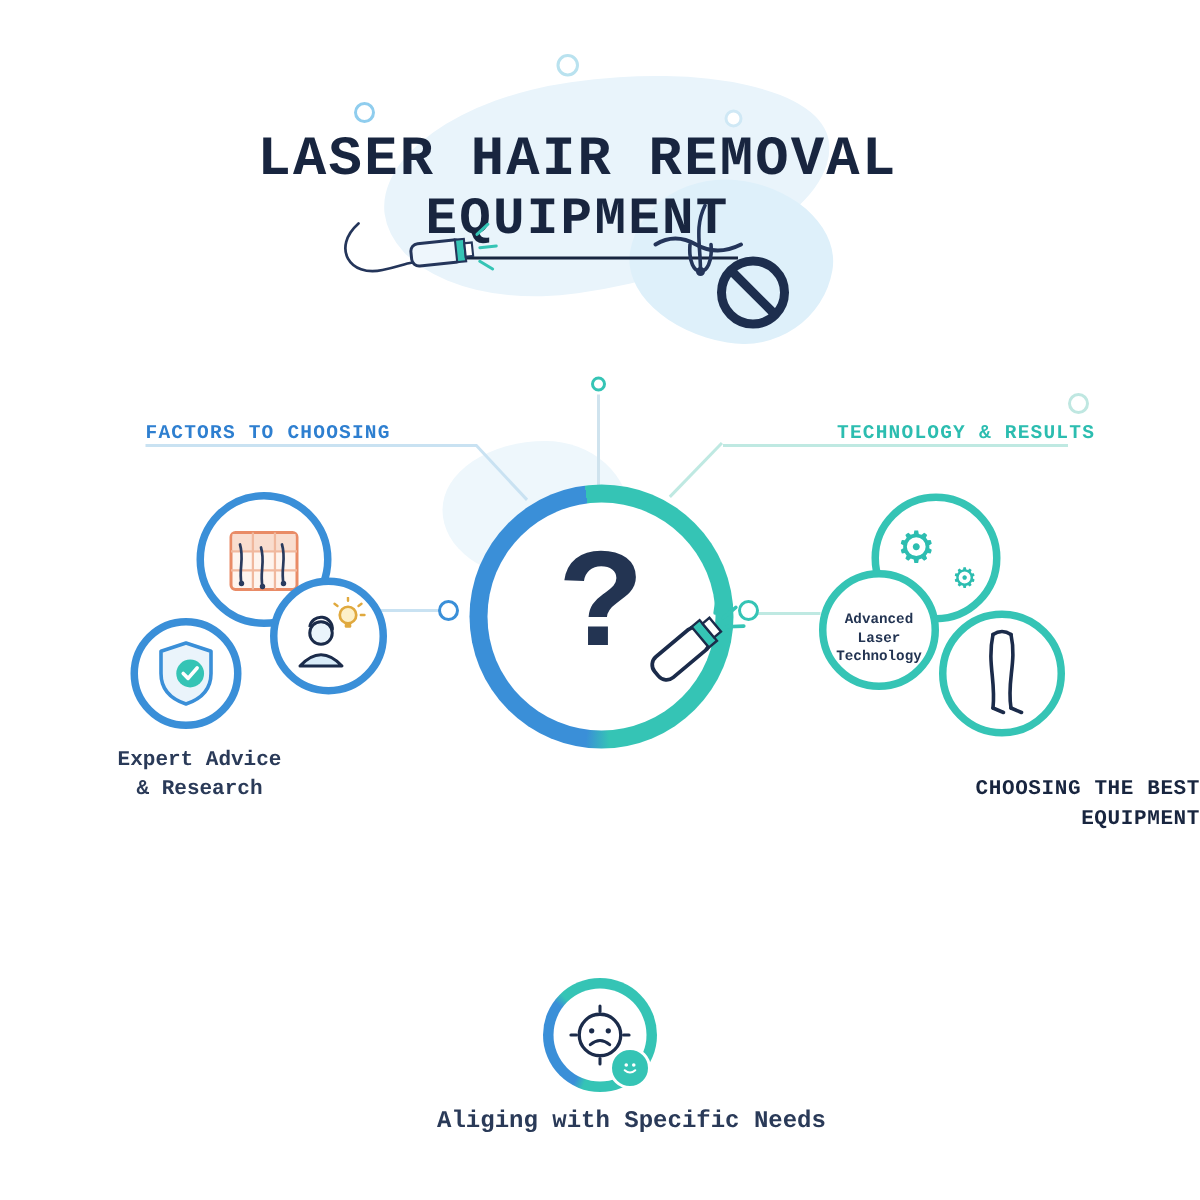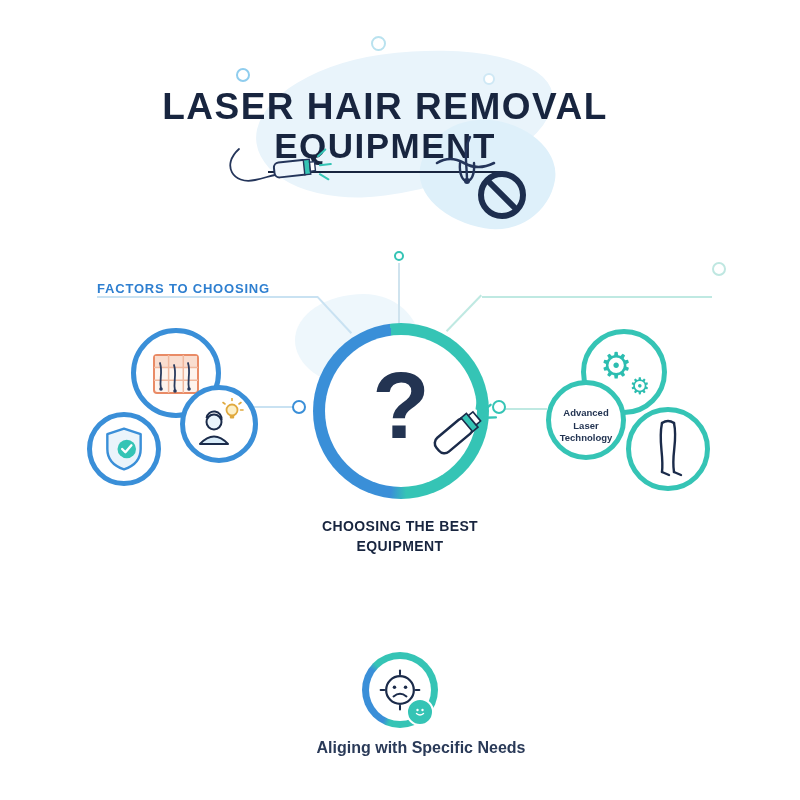--- a/index.html
+++ b/index.html
@@ -1,18 +1,18 @@
 <!DOCTYPE html>
 <html><head>
 <meta charset="utf-8">
 <style>
   html,body{margin:0;padding:0;background:#ffffff;}
   #canvas{
     position:relative;width:800px;height:800px;background:#ffffff;overflow:hidden;
-    font-family:Liberation Sans, sans-serif;color:#1d2e4e;
+    font-family:Liberation Mono, monospace;color:#1d2e4e;
   }
   .abs{position:absolute;z-index:2;}
   .blob{position:absolute;z-index:0;}
   .dot{position:absolute;z-index:1;border-radius:50%;background:#fff;}
   .line{position:absolute;z-index:1;background:#c9e2f2;height:2px;}
   .line.teal{background:#bfe9e2;}
   .node{position:absolute;z-index:3;background:#fff;border-radius:50%;box-sizing:border-box;}
   .ring{border-radius:50%;background:#fff;box-sizing:border-box;display:flex;align-items:center;justify-content:center;}
   .ring.blue{border:5px solid #3a8fd8;}
   .ring.teal{border:5px solid #35c4b5;}
@@ -83,20 +83,21 @@
   <svg class="abs" style="left:432px;top:133px;overflow:visible;" width="100" height="92" viewBox="0 0 100 92">
     <path d="M5,30 Q18,22 32,30 T62,30" fill="none" stroke="#24355a" stroke-width="2.6" stroke-linecap="round"></path>
     <path d="M28,30 C26,54 44,54 42,30" fill="none" stroke="#24355a" stroke-width="2.4" stroke-linecap="round"></path>
     <path d="M35,48 C35,30 31,18 38,4" fill="none" stroke="#24355a" stroke-width="2.4" stroke-linecap="round"></path>
     <circle cx="35" cy="48" r="3" fill="#24355a"></circle>
     <circle cx="70" cy="62" r="21" fill="none" stroke="#1d2e4e" stroke-width="6"></circle>
     <line x1="56" y1="48" x2="84" y2="76" stroke="#1d2e4e" stroke-width="6" stroke-linecap="round"></line>
   </svg>
 
   <div class="abs hdr blue" style="left:97px;top:281px;">FACTORS TO CHOOSING</div>
+  <div class="abs hdr teal" style="left:558px;top:281px;">TECHNOLOGY &amp; RESULTS</div>
 
   <div class="line" style="left:97px;top:296px;width:221px;"></div>
   <div class="line" style="left:318px;top:296px;width:50px;transform:rotate(47deg);transform-origin:left top;"></div>
   <div class="line teal" style="left:482px;top:296px;width:230px;"></div>
   <div class="line teal" style="left:482px;top:296px;width:50px;transform:rotate(134deg);transform-origin:left top;"></div>
   <div class="line" style="left:398px;top:263px;width:2px;height:62px;background:#cfe3ee;"></div>
   <div class="line" style="left:254px;top:406px;width:40px;"></div>
   <div class="line teal" style="left:505px;top:408px;width:42px;"></div>
 
   <div class="node" style="left:394px;top:251px;width:10px;height:10px;border:2px solid #35c4b5;"></div>
@@ -113,21 +114,21 @@
     <g transform="rotate(-40 45 45)">
       <rect x="12" y="36" width="42" height="18" rx="7" fill="#ffffff" stroke="#1b2b4a" stroke-width="2.5"></rect>
       <rect x="50" y="36" width="7" height="18" fill="#35c4b5" stroke="#1b2b4a" stroke-width="1.6"></rect>
       <rect x="57" y="39" width="6" height="12" fill="#ffffff" stroke="#1b2b4a" stroke-width="1.6"></rect>
       <line x1="68" y1="39" x2="77" y2="31" stroke="#35c4b5" stroke-width="2.4" stroke-linecap="round"></line>
       <line x1="70" y1="45" x2="81" y2="45" stroke="#35c4b5" stroke-width="2.4" stroke-linecap="round"></line>
       <line x1="68" y1="51" x2="77" y2="58" stroke="#35c4b5" stroke-width="2.4" stroke-linecap="round"></line>
     </g>
   </svg>
 
-  <div class="abs center-label" style="left:0;top:517px;width:800px;">CHOOSING THE BEST
+  <div class="abs center-label" style="left:0;top:517px;width:800px;text-align:right;">CHOOSING THE BEST
 EQUIPMENT</div>
 
   <div class="abs ring blue" style="left:131px;top:328px;width:90px;height:90px;">
     <svg width="56" height="56" viewBox="0 0 56 56">
       <rect x="6" y="10" width="44" height="38" rx="3" fill="#fef4ee" stroke="#e98b66" stroke-width="2"></rect>
       <rect x="7" y="11" width="42" height="11" fill="#f9ddcf"></rect>
       <line x1="20.6" y1="10" x2="20.6" y2="48" stroke="#f0b89e" stroke-width="1.5"></line>
       <line x1="35.3" y1="10" x2="35.3" y2="48" stroke="#f0b89e" stroke-width="1.5"></line>
       <line x1="6" y1="22.6" x2="50" y2="22.6" stroke="#f0b89e" stroke-width="1.5"></line>
       <line x1="6" y1="35.3" x2="50" y2="35.3" stroke="#f0b89e" stroke-width="1.5"></line>
@@ -155,20 +156,22 @@
   </div>
 
   <div class="abs ring blue" style="left:87px;top:412px;width:74px;height:74px;z-index:4;">
     <svg width="50" height="50" viewBox="0 0 54 54">
       <path d="M27,5 L45,11 V27 Q45,43 27,49 Q9,43 9,27 V11 Z" fill="#eaf4fb" stroke="#3a8fd8" stroke-width="2.6" stroke-linejoin="round"></path>
       <circle cx="30" cy="27" r="10" fill="#35c4b5"></circle>
       <path d="M25,27 l3.5,3.5 l6.5,-7.5" fill="none" stroke="#ffffff" stroke-width="2.6" stroke-linecap="round" stroke-linejoin="round"></path>
     </svg>
   </div>
 
+  <div class="abs label soft" style="left:48px;top:498px;width:170px;">Expert Advice
+&amp; Research</div>
 
   <div class="abs ring teal" style="left:581px;top:329px;width:86px;height:86px;">
     <span class="gear-big" style="position:absolute;left:14px;top:14px;">⚙</span>
     <span class="gear-small">⚙</span>
   </div>
 
   <div class="abs ring teal" style="left:546px;top:380px;width:80px;height:80px;z-index:3;">
     <div class="tech-text">Advanced
 Laser
 Technology</div>

